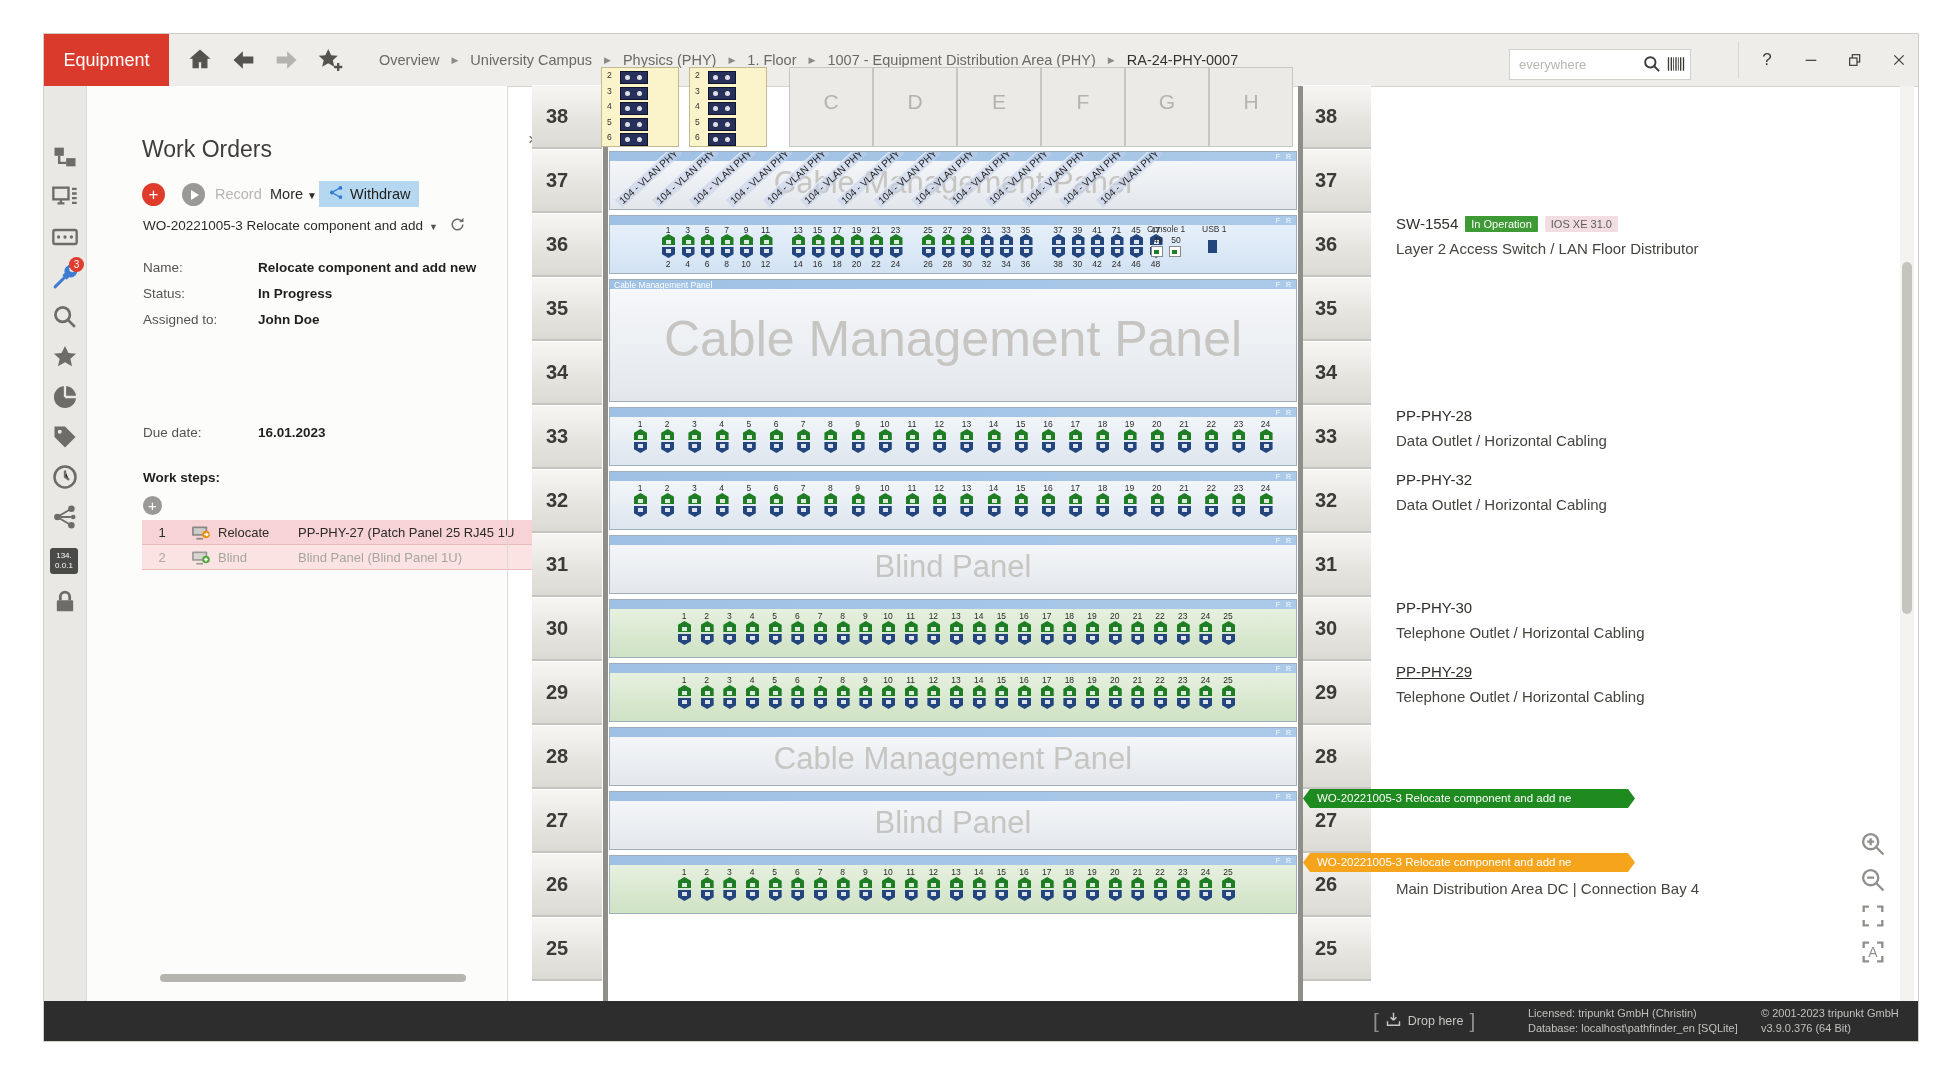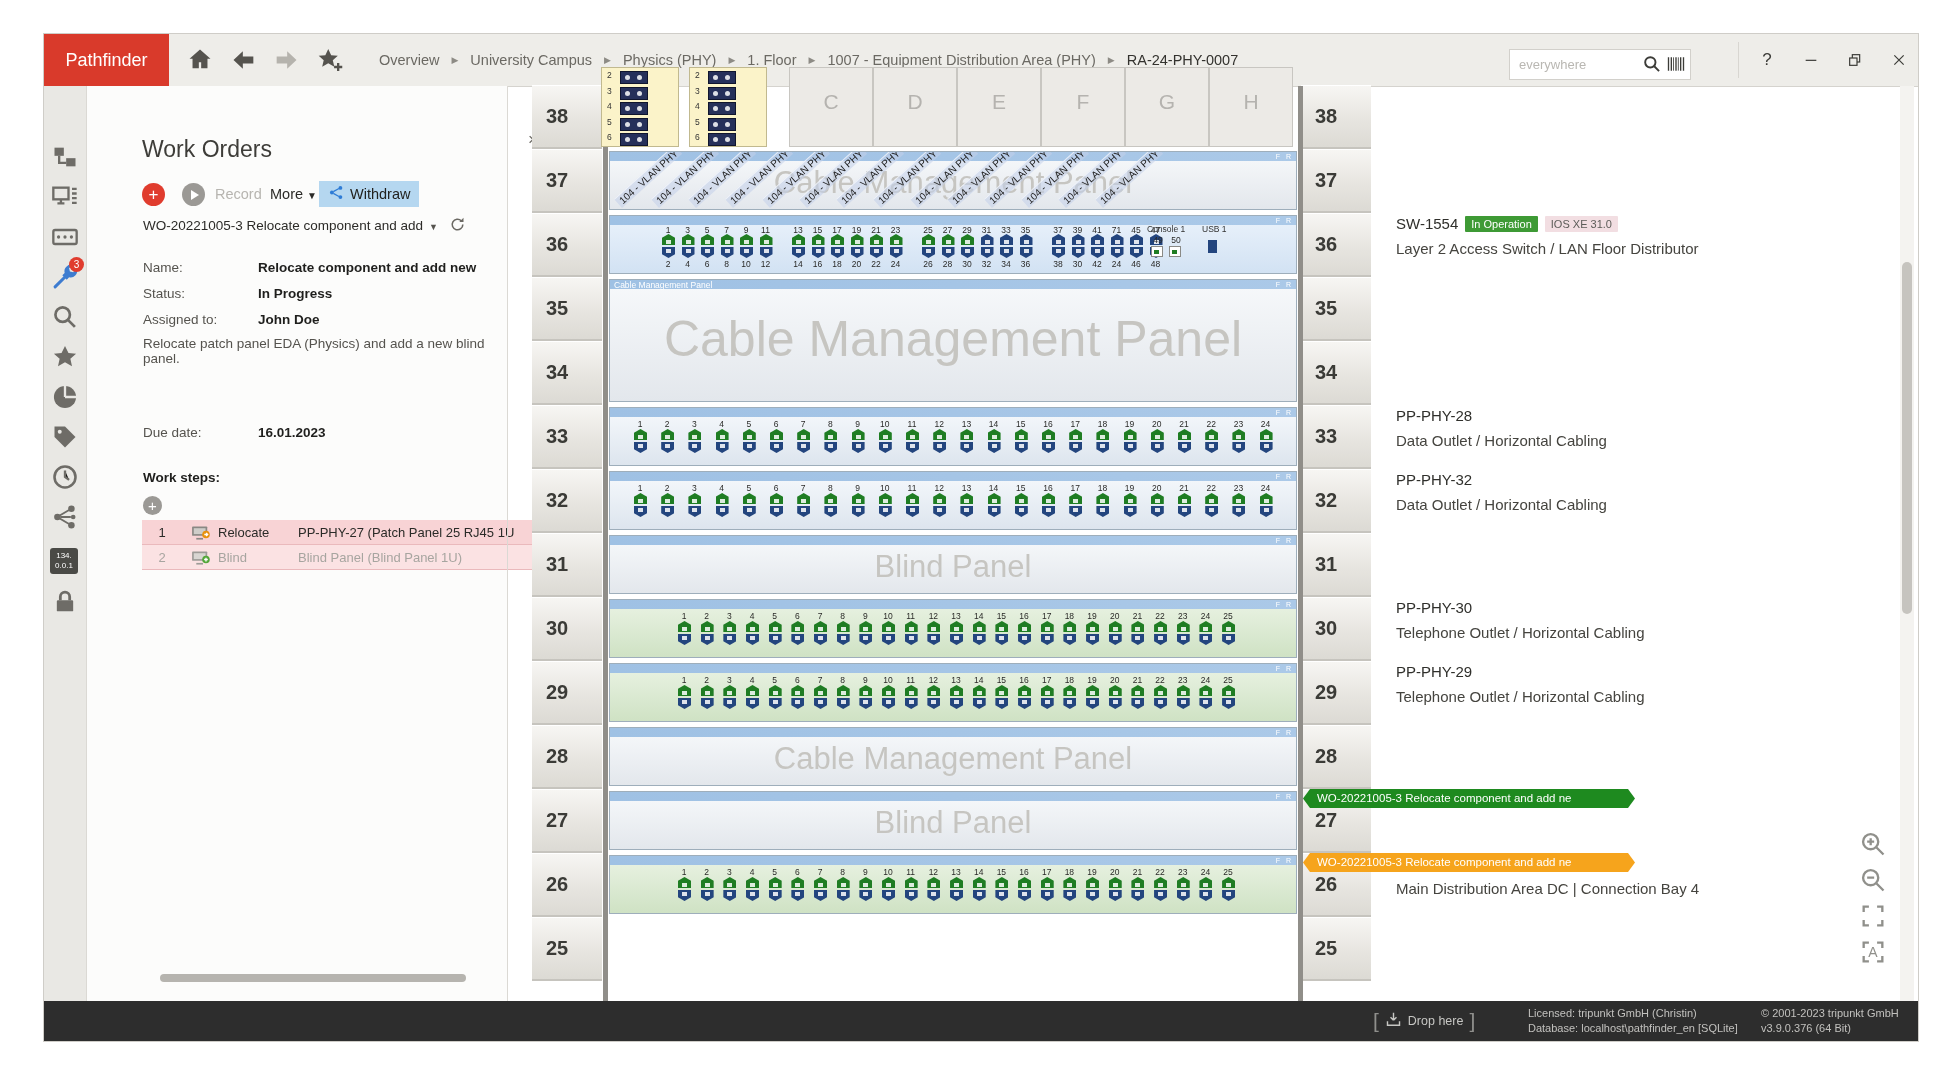--- a/index.html
+++ b/index.html
@@ -104,21 +104,21 @@
   #drop .bracket{font-size:21px;color:#8f8f8c;font-weight:300;}
   #drop svg{width:17px;height:17px;color:#c7c7c4;}
   .sbline{position:absolute;font-size:11px;color:#c2c1be;white-space:nowrap;}
 </style>
 </head>
 <body>
 
 <div id="app">
 
   <div id="topbar">
-    <div id="logo">Pathfinder</div>
+    <div id="logo">Equipment</div>
     <div class="navic" style="left:142px;"><svg viewBox="0 0 24 24" xmlns="http://www.w3.org/2000/svg">
           <path fill="currentColor" d="M12 3 3 11h2.6v8h5.4v-5h2v5h5.4v-8H21z"></path>
         </svg></div>
     <div class="navic" style="left:186px;"><svg viewBox="0 0 24 24" xmlns="http://www.w3.org/2000/svg">
           <path fill="currentColor" d="M20 9h-9V4.5L3 12l8 7.5V15h9z"></path>
         </svg></div>
     <div class="navic dim" style="left:228px;"><svg viewBox="0 0 24 24" xmlns="http://www.w3.org/2000/svg">
           <path fill="currentColor" d="M4 9h9V4.5L21 12l-8 7.5V15H4z"></path>
         </svg></div>
     <div class="navic" style="left:272px;"><svg viewBox="0 0 24 24" xmlns="http://www.w3.org/2000/svg">
@@ -245,21 +245,20 @@
     <div id="wo-selector"><span>WO-20221005-3 Relocate component and add</span><span class="caret">▼</span></div>
     <div id="wo-refresh"><svg viewBox="0 0 24 24" xmlns="http://www.w3.org/2000/svg">
           <path fill="none" stroke="currentColor" stroke-width="2.2" d="M19.5 12a7.5 7.5 0 1 1-2.2-5.3"></path>
           <path fill="currentColor" d="M20.5 2.5v6h-6z"></path>
         </svg></div>
     <div id="wo-fields">
         <div class="wofield" style="top: 174px;"><span>Name:</span><b>Relocate component and add new</b></div>
         <div class="wofield" style="top: 200px;"><span>Status:</span><b>In Progress</b></div>
         <div class="wofield" style="top: 226px;"><span>Assigned to:</span><b>John Doe</b></div>
       </div>
-    <div id="wo-desc">Relocate patch panel EDA (Physics) and add a new blind panel.</div>
     <div class="wofield" style="top:339px;"><span>Due date:</span><b>16.01.2023</b></div>
     <div id="wo-stepslabel">Work steps:</div>
     <div class="circlebtn" id="wo-stepadd">+</div>
     <div id="wo-steps">
         <div class="steprow" style="background: rgb(248, 211, 213); color: rgb(43, 43, 40);">
           <span class="c1">1</span>
           <span class="c2">
             <svg viewBox="0 0 22 19" xmlns="http://www.w3.org/2000/svg">
               <rect x="1" y="3" width="18" height="11" rx="1" fill="#8a8884"></rect>
               <rect x="3" y="5" width="14" height="7" fill="#cfcdc9"></rect>
@@ -1534,21 +1533,21 @@
       </div>
       <div class="anno-sub" style="position: absolute; left: 1352px; top: 398px;">Data Outlet / Horizontal Cabling</div>
       <div class="anno-title" style="position: absolute; left: 1352px; top: 437px;">
         <span>PP-PHY-32</span>
       </div>
       <div class="anno-sub" style="position: absolute; left: 1352px; top: 462px;">Data Outlet / Horizontal Cabling</div>
       <div class="anno-title" style="position: absolute; left: 1352px; top: 565px;">
         <span>PP-PHY-30</span>
       </div>
       <div class="anno-sub" style="position: absolute; left: 1352px; top: 590px;">Telephone Outlet / Horizontal Cabling</div>
-      <div class="anno-title" style="position: absolute; left: 1352px; top: 629px;">
+      <div class="anno-title" style="position: absolute; left: 1352px; top: 629px; text-decoration: underline;">
         <span>PP-PHY-29</span>
       </div>
       <div class="anno-sub" style="position: absolute; left: 1352px; top: 654px;">Telephone Outlet / Horizontal Cabling</div>
       <div class="banner" style="position: absolute; left: 1259px; top: 755px; width: 332px; background: rgb(30, 138, 31);">WO-20221005-3 Relocate component and add ne</div>
       <div class="banner" style="position: absolute; left: 1259px; top: 819px; width: 332px; background: rgb(246, 164, 28);">WO-20221005-3 Relocate component and add ne</div>
       <div class="anno-sub" style="position: absolute; left: 1352px; top: 846px;">Main Distribution Area DC | Connection Bay 4</div>
     </div>
 
   <div id="maptools">
       <div class="maptool" style="top: 796px;"><svg viewBox="0 0 24 24" xmlns="http://www.w3.org/2000/svg">

